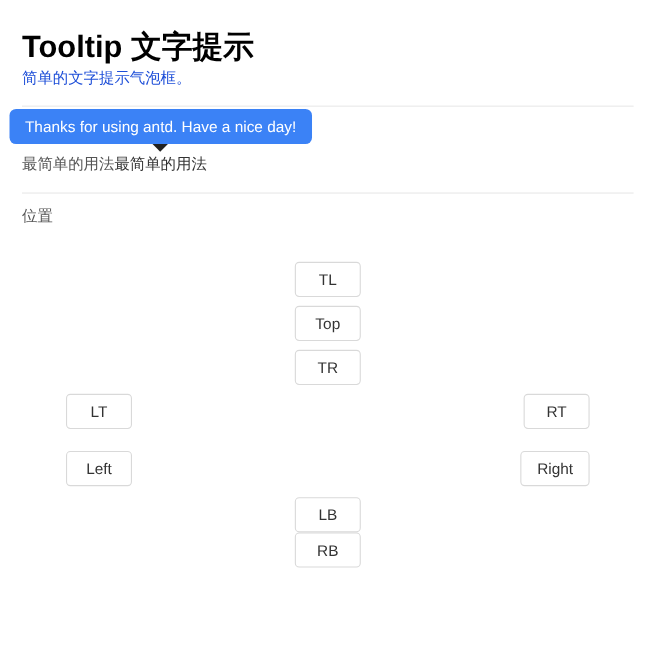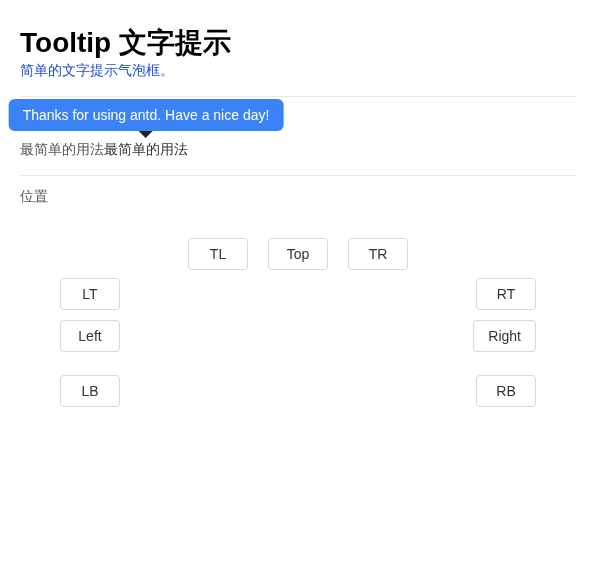--- a/index.html
+++ b/index.html
@@ -119,21 +119,22 @@
 
     .pos-row {
       display: flex;
       align-items: center;
       justify-content: center;
       margin-bottom: 8px;
       width: 100%;
     }
 
     .pos-row-top {
-      gap: 20px;
+      gap: 8px;
+      flex-direction: column;
     }
 
     .pos-row-middle {
       justify-content: space-between;
       padding: 0 40px;
     }
 
     .pos-row-bottom {
       gap: 8px;
     }
@@ -166,24 +167,24 @@
     <button class="btn">TL</button>
     <button class="btn">Top</button>
     <button class="btn">TR</button>
   </div>
 
   <div class="pos-row pos-row-middle">
     <button class="btn">LT</button>
     <button class="btn">RT</button>
   </div>
 
-  <div class="pos-row pos-row-middle" style="margin-top: 2px;">
+  <div class="pos-row pos-row-middle" style="margin-top: 12px;">
     <button class="btn">Left</button>
     <button class="btn">Right</button>
   </div>
 
-  <div class="pos-row pos-row-middle" style="margin-top: 15px;">
+  <div class="pos-row pos-row-middle" style="margin-top: 2px; flex-direction: column;">
     <button class="btn">LB</button>
     <button class="btn">RB</button>
   </div>
 
 
 </div>
 
 </body></html>

